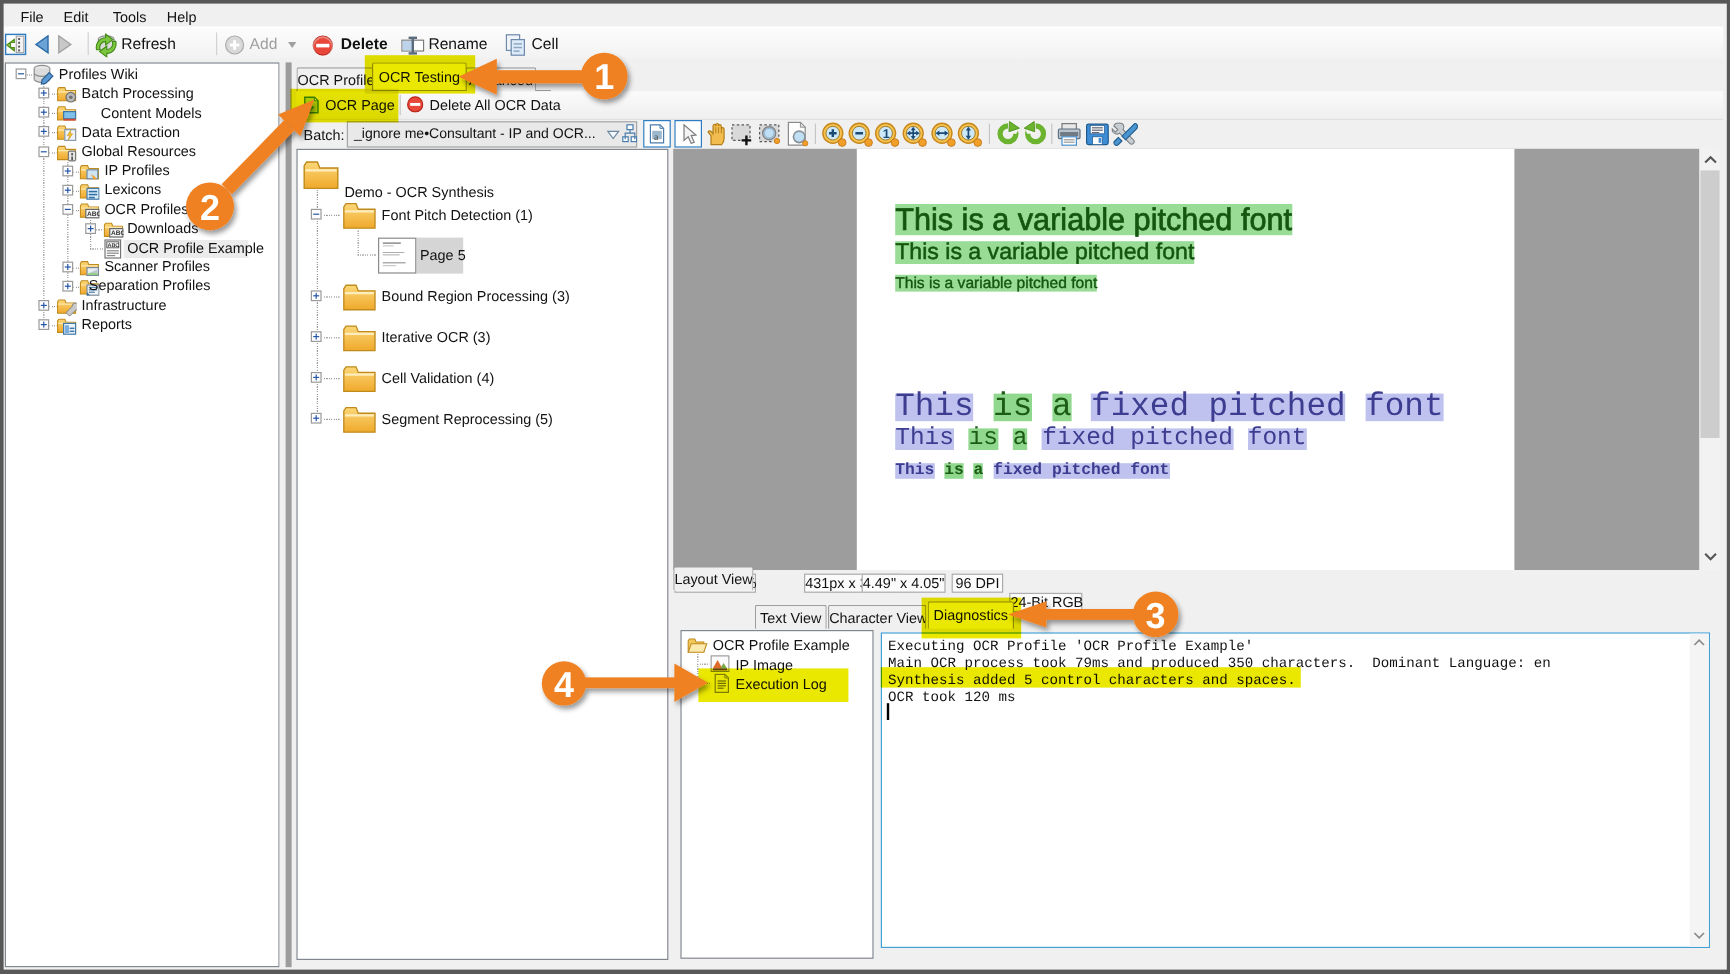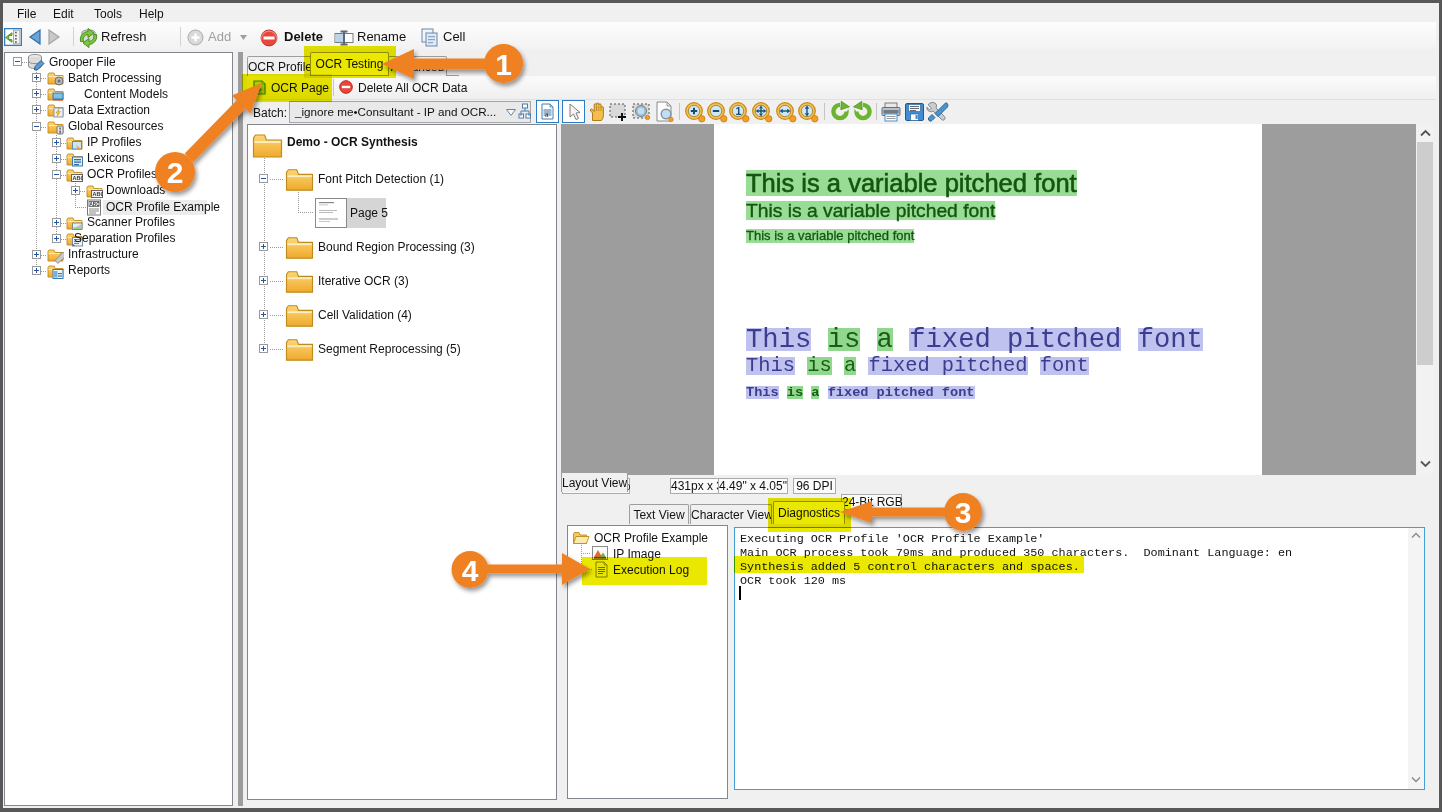--- a/index.html
+++ b/index.html
@@ -147,21 +147,21 @@
   <div class="pmbox plus" style="left:52px;top:234px;"></div>
   <div class="pmbox plus" style="left:32px;top:250px;"></div>
   <div class="pmbox plus" style="left:32px;top:266px;"></div>
 
   <svg class="abs" style="left:27px;top:53px;" width="19" height="18" viewBox="0 0 19 18">
     <ellipse cx="8" cy="4" rx="6.5" ry="2.6" fill="#e8e8e8" stroke="#8f8f8f"></ellipse>
     <path d="M1.5 4 L1.5 13 A6.5 2.6 0 0 0 14.5 13 L14.5 4" fill="#dcdcdc" stroke="#8f8f8f"></path>
     <path d="M1.5 8 A6.5 2.6 0 0 0 14.5 8" fill="none" stroke="#8f8f8f"></path>
     <path d="M8 13.5 L14 7.5 L17 10.5 L11 16.5 L7.5 17 Z" fill="#5b9bd5" stroke="#2b5f8e"></path>
   </svg>
-  <div class="txt" style="left:49px;top:55px;">Grooper File</div>
+  <div class="txt" style="left:49px;top:55px;">Profiles Wiki</div>
 
   <svg class="abs" style="left:47px;top:70px;" width="17" height="17" viewBox="0 0 17 17">
         <use href="#folder17"></use>
         <circle cx="12" cy="11" r="4" fill="#b9b9b9" stroke="#6f6f6f"></circle>
         <circle cx="12" cy="11" r="1.5" fill="#6f6f6f"></circle>
       </svg>
   <div class="txt" style="left:68px;top:71px;">Batch Processing</div>
   <svg class="abs" style="left:47px;top:86px;" width="17" height="17" viewBox="0 0 17 17">
         <use href="#folder17"></use>
         <rect x="6" y="7" width="10" height="6" fill="#7ec0e8" stroke="#3b78a8"></rect>
@@ -408,21 +408,21 @@
     <path d="M6 13.5 L3 16.5 Q1.5 18 3 19.5 Q4.5 21 6 19.5 L9 16.5 Z" fill="#4a94d0" stroke="#1f5a8c" stroke-width="0.9"></path>
   </svg>
     </div>
 
 <div class="panel" style="left:247px;top:124px;width:310px;height:676px;"></div>
 <div id="midtree" style="position:absolute;left:0;top:0;font-size:13px;">
   <div class="vdot" style="left:264px;top:158px;height:191px;"></div>
   <svg class="abs" style="left:251px;top:131px;" width="33" height="28" viewBox="0 0 32 28">
         <use href="#folderbig"></use>
       </svg>
-  <div class="txt f13" style="left:287px;top:134px;font-weight:bold;">Demo - OCR Synthesis</div>
+  <div class="txt f13" style="left:287px;top:152px;">Demo - OCR Synthesis</div>
 
   <div class="hdot" style="left:270px;top:179px;width:13px;"></div>
   <div class="pmbox" style="left:259px;top:174px;"></div>
   <svg class="abs" style="left:284px;top:166px;" width="31" height="26" viewBox="0 0 32 28">
         <use href="#folderbig"></use>
       </svg>
   <div class="txt f13" style="left:318px;top:171px;">Font Pitch Detection (1)</div>
 
   <div class="vdot" style="left:298px;top:192px;height:21px;"></div>
   <div class="hdot" style="left:298px;top:212px;width:16px;"></div>

